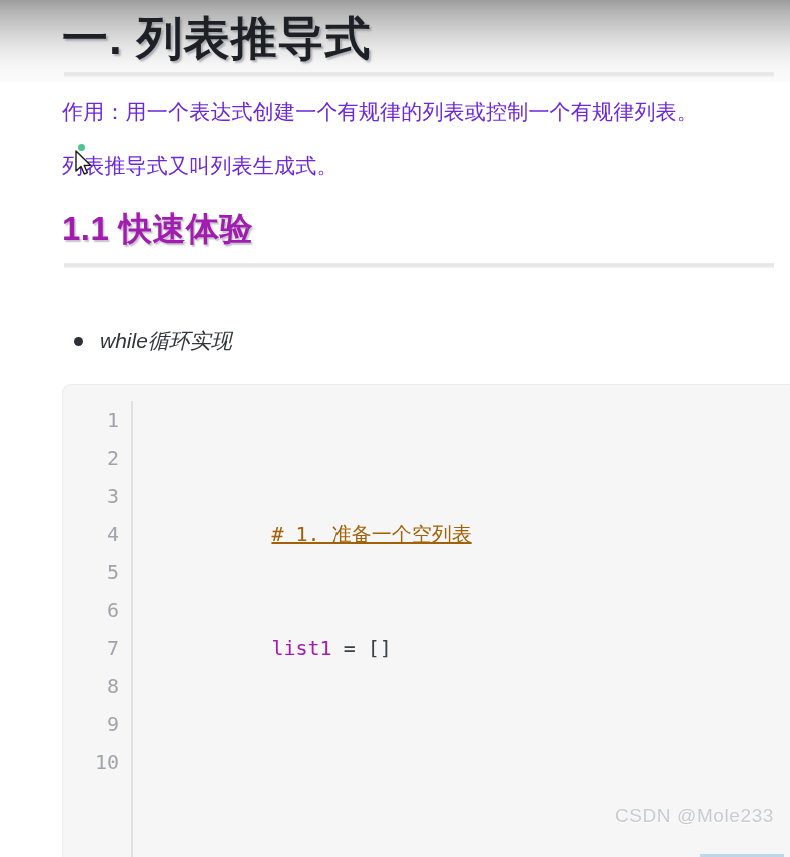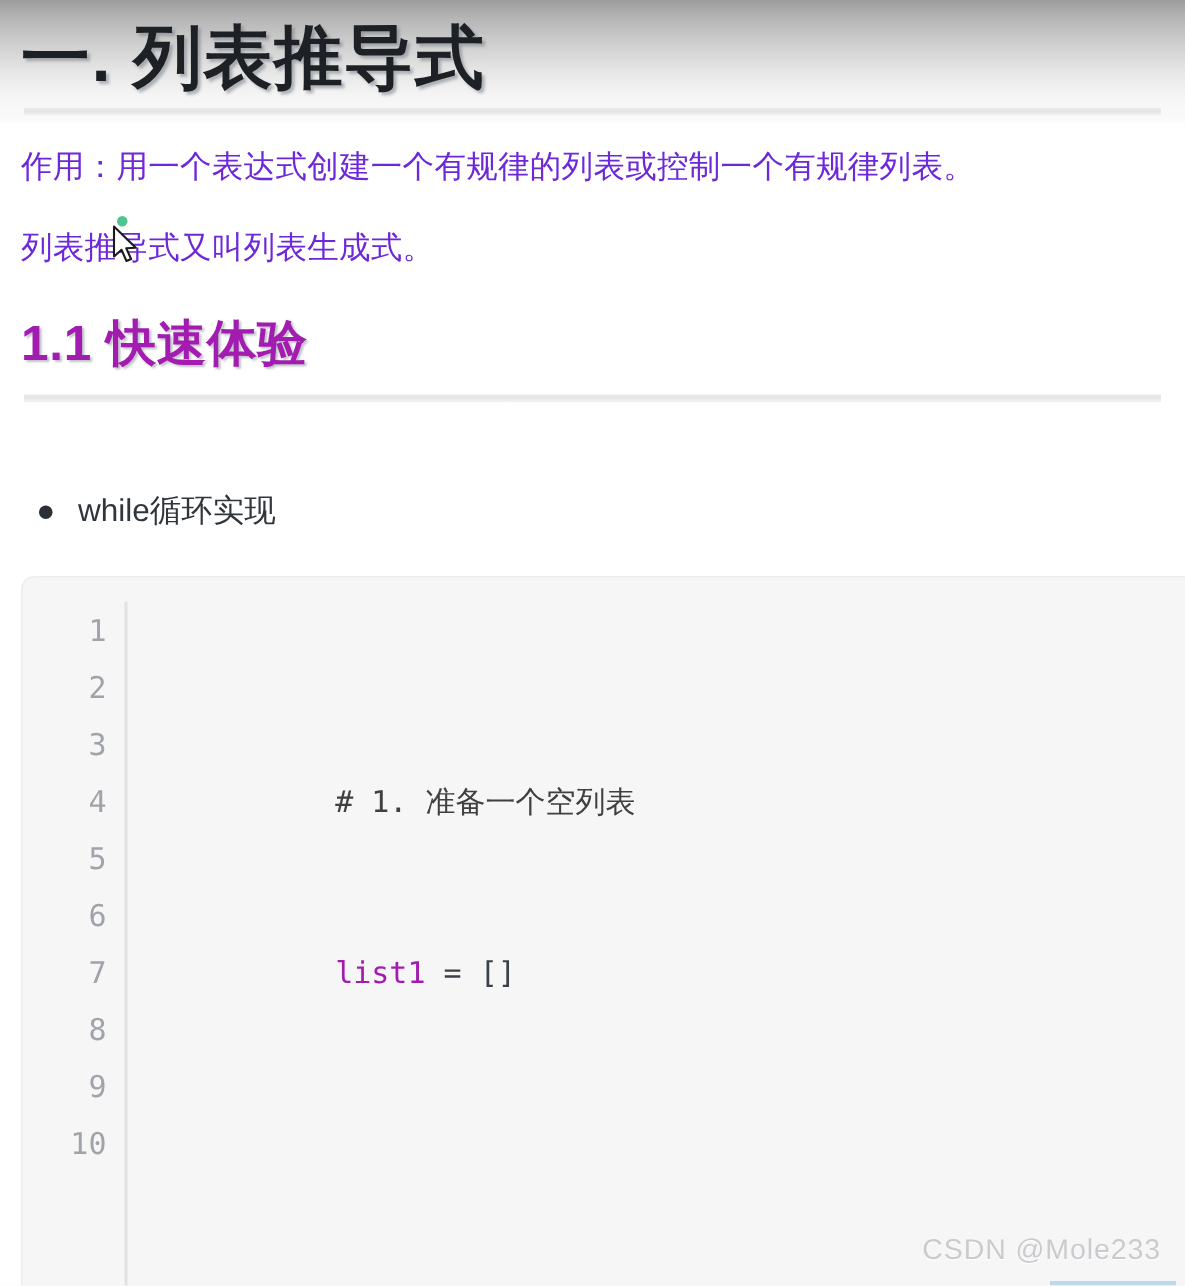--- a/index.html
+++ b/index.html
@@ -16,20 +16,21 @@
     color: #2c3038;
     position: relative;
   }
 
   
   .page {
     position: relative;
     width: 790px;
     height: 857px;
     box-sizing: border-box;
+    padding-left: 48px;
   }
   .top-gradient {
     position: absolute;
     left: 0; top: 0;
     width: 790px;
     height: 82px;
     background: linear-gradient(to bottom,
         #9c9c9c 0%,
         #b4b4b4 14%,
         #cfcfcf 36%,
@@ -91,20 +92,21 @@
     margin: 0;
     padding: 0 0 0 38px;
     list-style: none;
   }
   ul.bullets li {
     position: relative;
     font-size: 21px;
     line-height: 26px;
     color: #31353c;
     white-space: nowrap;
+    font-style: italic;
   }
   ul.bullets li .dot {
     position: absolute;
     left: -26px;
     top: 9px;
     width: 9px;
     height: 9px;
     border-radius: 50%;
     background: #2b2f36;
   }
@@ -140,21 +142,21 @@
   }
   .gutter div { height: 38px; }
   .code-lines {
     flex: 1 1 auto;
     padding-left: 18px;
     color: #1f2329;
     white-space: pre;
   }
   .code-lines div { height: 38px; }
 
-  .tok-comment { color: #404040; }
+  .tok-comment { color: #a16207; text-decoration: underline; }
   .tok-plain   { color: #a21caf; }
   .tok-punct   { color: #3b4049; }
 
   
   .cursor {
     position: absolute;
     left: 74px;
     top: 150px;
     width: 20px;
     height: 26px;
@@ -169,21 +171,21 @@
     height: 7px;
     border-radius: 50%;
     background: #46c08a;
     opacity: 0.95;
   }
 
   
   .watermark {
     position: absolute;
     right: 16px;
-    bottom: 12px;
+    bottom: 30px;
     z-index: 8;
     font-family: "Liberation Sans", sans-serif;
     font-size: 19px;
     letter-spacing: 0.6px;
     color: #c9cbce;
     text-shadow: 0 1px 0 #ffffff;
     user-select: none;
     white-space: nowrap;
   }
 

